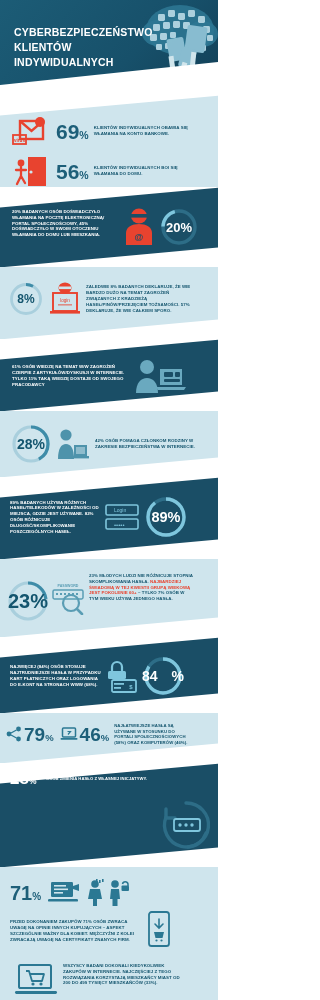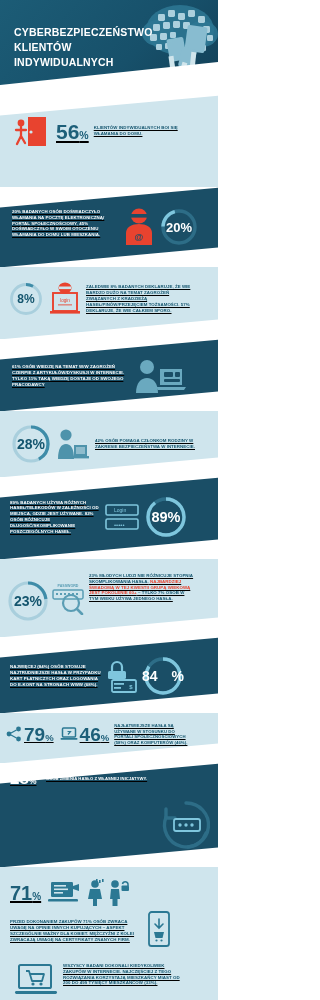--- a/index.html
+++ b/index.html
@@ -2,21 +2,21 @@
 <html><head>
 <meta charset="utf-8">
 <style>
   * { box-sizing: border-box; margin: 0; padding: 0; }
   html, body {
     width: 218px; height: 1000px;
     font-family: "Liberation Sans", sans-serif;
     background: #ffffff;
     overflow: hidden;
   }
-  .page { position: relative; width: 218px; height: 1000px; text-decoration: underline; }
+  .page { position: relative; width: 218px; height: 1000px; }
 
   
   .header {
     position: relative;
     height: 95px;
     background: #1c5970;
     overflow: hidden;
   }
   .header .hdr-bg {
     position: absolute; inset: 0;
@@ -133,20 +133,33 @@
       <span>INDYWIDUALNYCH</span>
     </h1>
 
     <div class="slash2"></div>
     <div class="slash"></div>
   </div>
 
   <div class="band light" style="height:92px;padding-top:12px;">
     <div class="skew-top"></div>
 
+    <div class="row" style="padding:8px 8px 0 10px;">
+      <svg width="40" height="32" viewBox="0 0 40 32">
+        <rect x="10" y="6" width="23" height="18" fill="none" stroke="#e8432f" stroke-width="2.4"></rect>
+        <path d="M10 6 L21.5 16 L33 6" fill="none" stroke="#e8432f" stroke-width="2.4"></path>
+        <circle cx="30" cy="7" r="5" fill="#e8432f"></circle>
+        <rect x="3" y="20" width="13" height="9" fill="none" stroke="#e8432f" stroke-width="1.8"></rect>
+        <text x="9.5" y="27" font-size="4.6" fill="#e8432f" text-anchor="middle" font-family="Liberation Sans, sans-serif" font-weight="bold">virus</text>
+      </svg>
+      <div class="pct teal-num" style="font-size:21px;margin:0 5px 0 6px;">
+        <span>69</span><span class="sym">%</span>
+      </div>
+      <div class="txt dark-on-light" style="font-size:4.4px;font-weight:bold;max-width:105px;">KLIENTÓW INDYWIDUALNYCH OBAWIA SIĘ WŁAMANIA NA KONTO BANKOWE.</div>
+    </div>
 
     <div class="row" style="padding:8px 8px 0 14px;">
       <svg width="34" height="32" viewBox="0 0 34 32">
         <rect x="14" y="2" width="18" height="29" fill="#e8432f"></rect>
         <circle cx="17" cy="17" r="1.6" fill="#cfe5ed"></circle>
         <circle cx="7" cy="8" r="3.4" fill="#e8432f"></circle>
         <path d="M7 12 L7 21 M7 21 L3 29 M7 21 L11 28 M2 15 L12 15" stroke="#e8432f" stroke-width="2.3" fill="none" stroke-linecap="round"></path>
       </svg>
       <div class="pct teal-num" style="font-size:21px;margin:0 5px 0 8px;">
         <span>56</span><span class="sym">%</span>
@@ -276,21 +289,21 @@
   </div>
 
   <div class="band light" style="height:78px;">
     <div class="skew-bot"></div>
     <div class="row" style="padding:14px 6px 0 6px;align-items:flex-start;">
       <div class="ring" style="width:44px;height:44px;margin-top:6px;">
         <svg width="44" height="44" viewBox="0 0 44 44">
           <circle cx="22" cy="22" r="18" fill="none" stroke="#a9cfdd" stroke-width="3.2"></circle>
           <circle cx="22" cy="22" r="18" fill="none" stroke="#3e8ca8" stroke-width="3.2" stroke-dasharray="26 87.1" transform="rotate(-90 22 22)"></circle>
         </svg>
-        <div class="ring-label" style="color:#14556e;font-size:14px;">
+        <div class="ring-label" style="color:#14556e;font-size:20px;">
           <span>23</span>
             <span class="sym">%</span>
         </div>
       </div>
 
       <svg width="34" height="34" viewBox="0 0 34 34" style="margin:8px 2px 0 1px;">
         <text x="17" y="6" font-size="3.6" fill="#5a9db4" text-anchor="middle" font-family="Liberation Sans, sans-serif" font-weight="bold">PASSWORD</text>
         <rect x="2" y="9" width="30" height="9" rx="1.4" fill="none" stroke="#5a9db4" stroke-width="1.5"></rect>
         <g fill="#5a9db4">
             <rect x="5" y="12" width="2" height="2"></rect>

